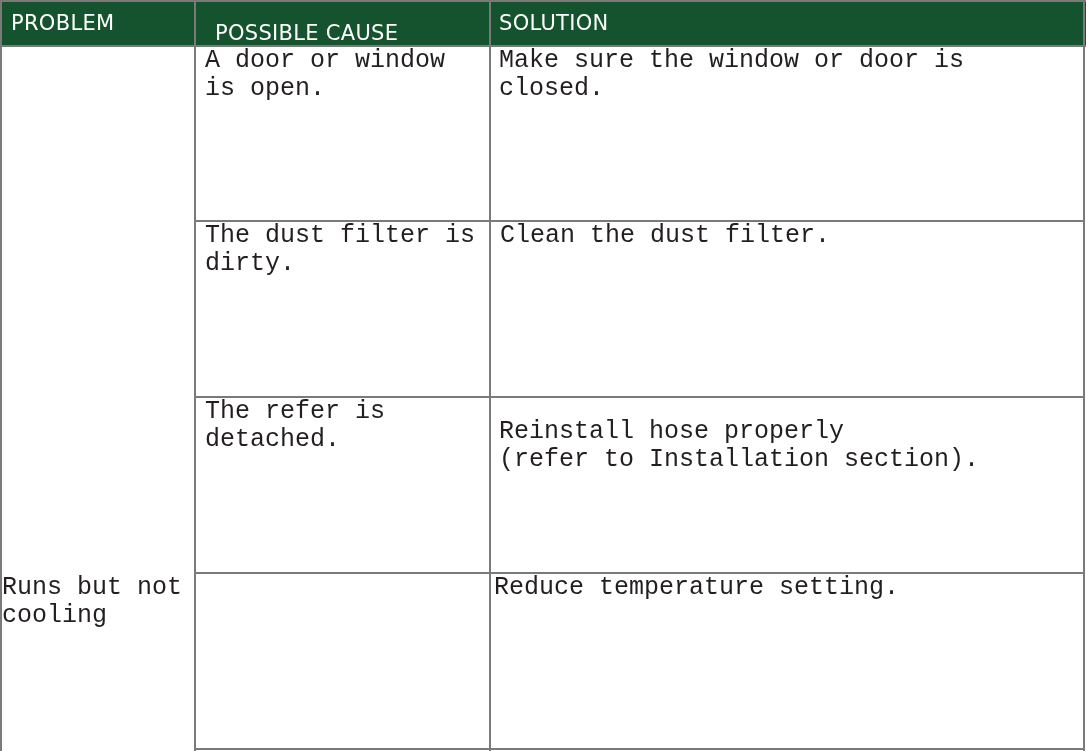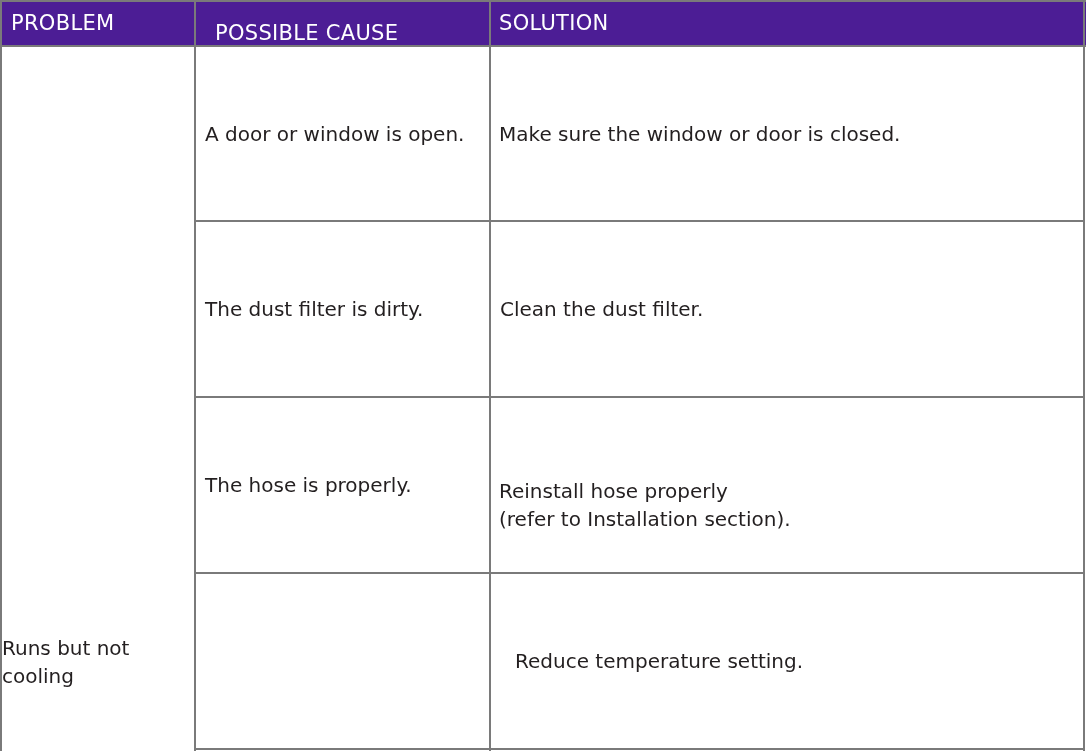--- a/index.html
+++ b/index.html
@@ -1,21 +1,21 @@
 <!DOCTYPE html>
 <html><head>
 <meta charset="utf-8">
 <style>
   html,body{margin:0;padding:0;background:#fff;}
   body{width:1086px;height:751px;overflow:hidden;position:relative;font-family:"DejaVu Sans","Liberation Sans",sans-serif;color:#231f20;}
   .tbl{position:absolute;left:0;top:0;width:1086px;height:751px;}
-  .hdr{position:absolute;top:1px;height:44px;background:#4c1d95;color:#fff;font-size:21px;display:flex;align-items:center;box-sizing:border-box;padding-left:10px;letter-spacing:0.3px;}
+  .hdr{position:absolute;top:1px;height:44px;background:#14532d;color:#fff;font-size:21px;display:flex;align-items:center;box-sizing:border-box;padding-left:10px;letter-spacing:0.3px;}
   .vline{position:absolute;background:#7a7a7a;width:2px;}
   .hline{position:absolute;background:#7a7a7a;height:2px;}
-  .cell{position:absolute;display:flex;align-items:center;box-sizing:border-box;padding-left:9px;font-size:20px;line-height:28px;color:#231f20;}
+  .cell{position:absolute;display:flex;box-sizing:border-box;padding-left:9px;font-size:25px;line-height:28px;color:#231f20;font-family:Liberation Mono, monospace;}
   .cell span{display:block;white-space:pre-line;}
 </style>
 </head>
 <body>
 
 <div class="tbl">
 
   <div class="hdr" style="left:1px;width:194px;">
       <span>PROBLEM</span>
     </div>
@@ -50,23 +50,23 @@
   </div>
 
   <div class="cell" style="left:196px;top:222px;width:293px;height:174px;">
     <span>The dust filter is dirty.</span>
   </div>
   <div class="cell" style="left:491px;top:222px;width:592px;height:174px;">
     <span>Clean the dust filter.</span>
   </div>
 
   <div class="cell" style="left:196px;top:398px;width:293px;height:174px;">
-    <span>The hose is properly.</span>
+    <span>The refer is detached.</span>
   </div>
   <div class="cell" style="left:491px;top:398px;width:592px;height:174px;padding-left:8px;margin-top:20px;">
     <span>Reinstall hose properly
 (refer to Installation section).</span>
   </div>
 
-  <div class="cell" style="left:491px;top:574px;width:592px;height:174px;padding-left:24px;">
+  <div class="cell" style="left:470px;top:574px;width:592px;height:174px;padding-left:24px;">
     <span>Reduce temperature setting.</span>
   </div>
 </div>
 
 </body></html>

